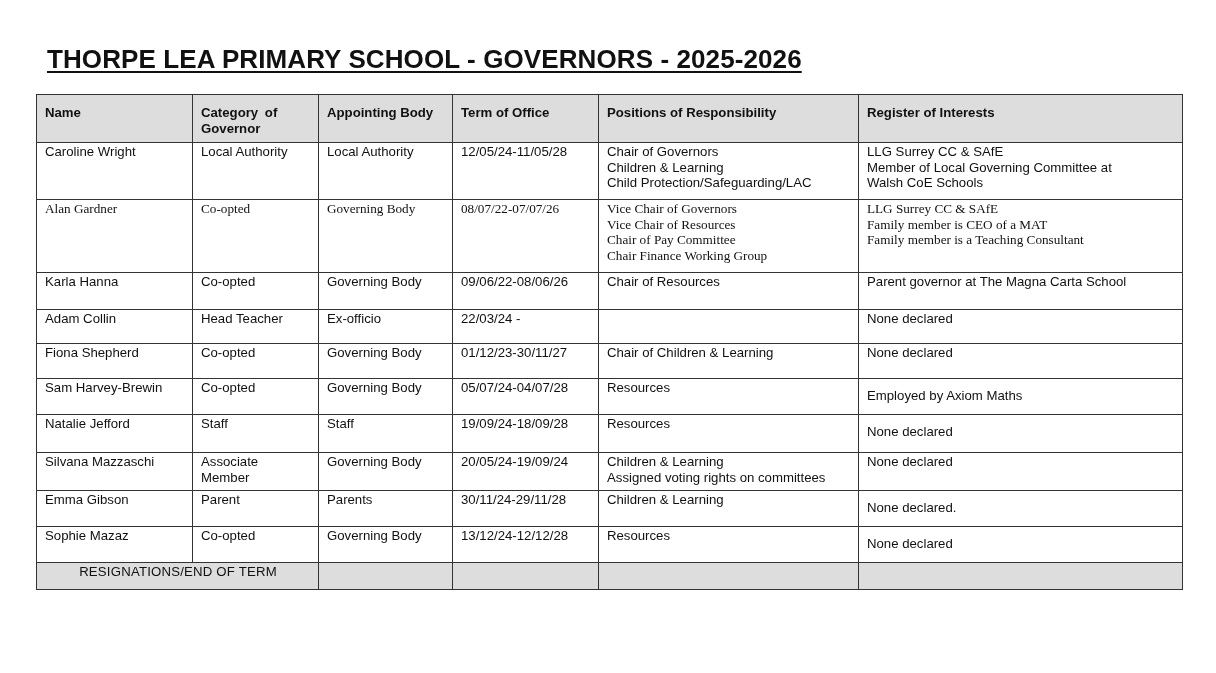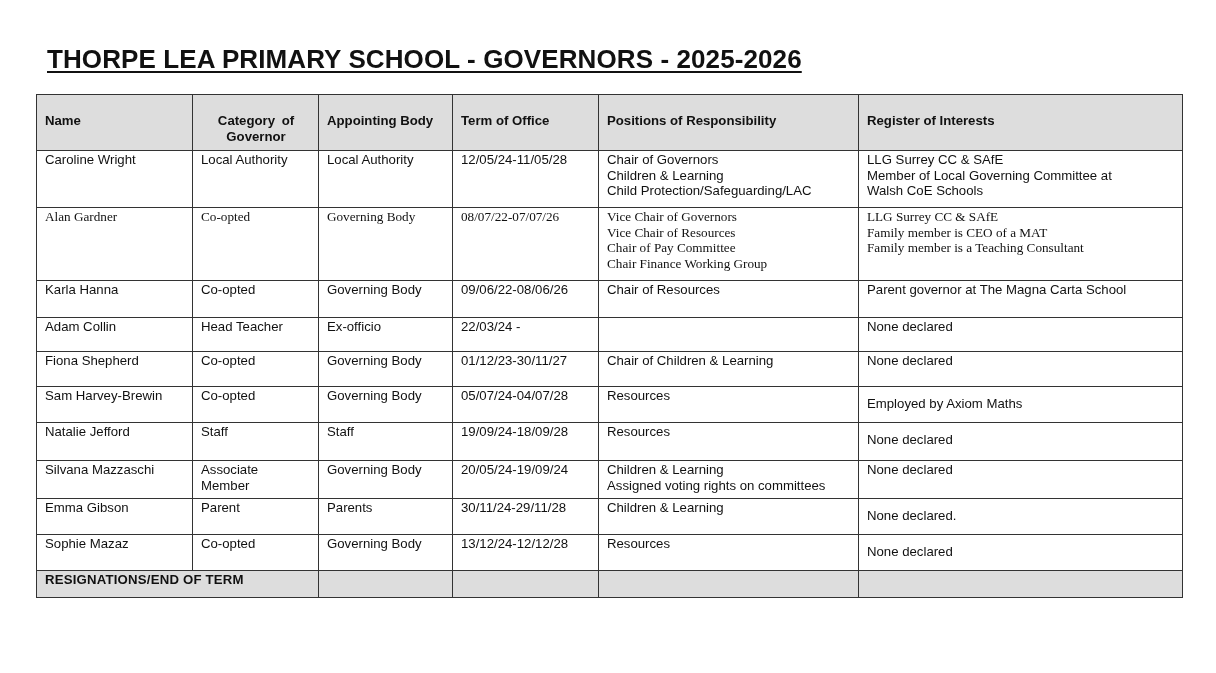--- a/index.html
+++ b/index.html
@@ -44,26 +44,27 @@
       vertical-align: top;
       padding: 1px 7px 1px 8px;
       text-align: left;
       overflow: hidden;
       white-space: nowrap;
     }
     table.gov th {
       background: #dddddd;
       font-weight: bold;
       height: 36px;
-      padding-top: 18px;
+      padding-top: 10px;
     }
     table.gov tr.section td {
       background: #dddddd;
-      font-weight: bold;
+      font-weight: normal;
       letter-spacing: 0.2px;
+      text-align: center;
     }
     .cell-line { display: block; }
     .vmid { padding-top: 9px !important; }
     .r1 td { height: 54px; }
     .r2 td { height: 70px; font-family: Liberation Serif, serif; }
     .r3 td { height: 34px; }
     .r4 td { height: 34px; }
     .r5 td { height: 31px; margin-left: 17px; }
     .r6 td { height: 32px; }
     .r7 td { height: 25px; }
@@ -84,21 +85,21 @@
     <col style="width:156px">
     <col style="width:126px">
     <col style="width:134px">
     <col style="width:146px">
     <col style="width:260px">
     <col style="width:324px">
   </colgroup>
   <thead>
     <tr>
       <th>Name</th>
-      <th style="white-space:normal;word-spacing:3px;text-align:center;">Category of Governor</th>
+      <th style="white-space:normal;word-spacing:3px;">Category of Governor</th>
       <th>Appointing Body</th>
       <th>Term of Office</th>
       <th>Positions of Responsibility</th>
       <th>Register of Interests</th>
     </tr>
   </thead>
   <tbody id="tbody">
       <tr class="r1">
         <td>Caroline Wright</td>
         <td>

